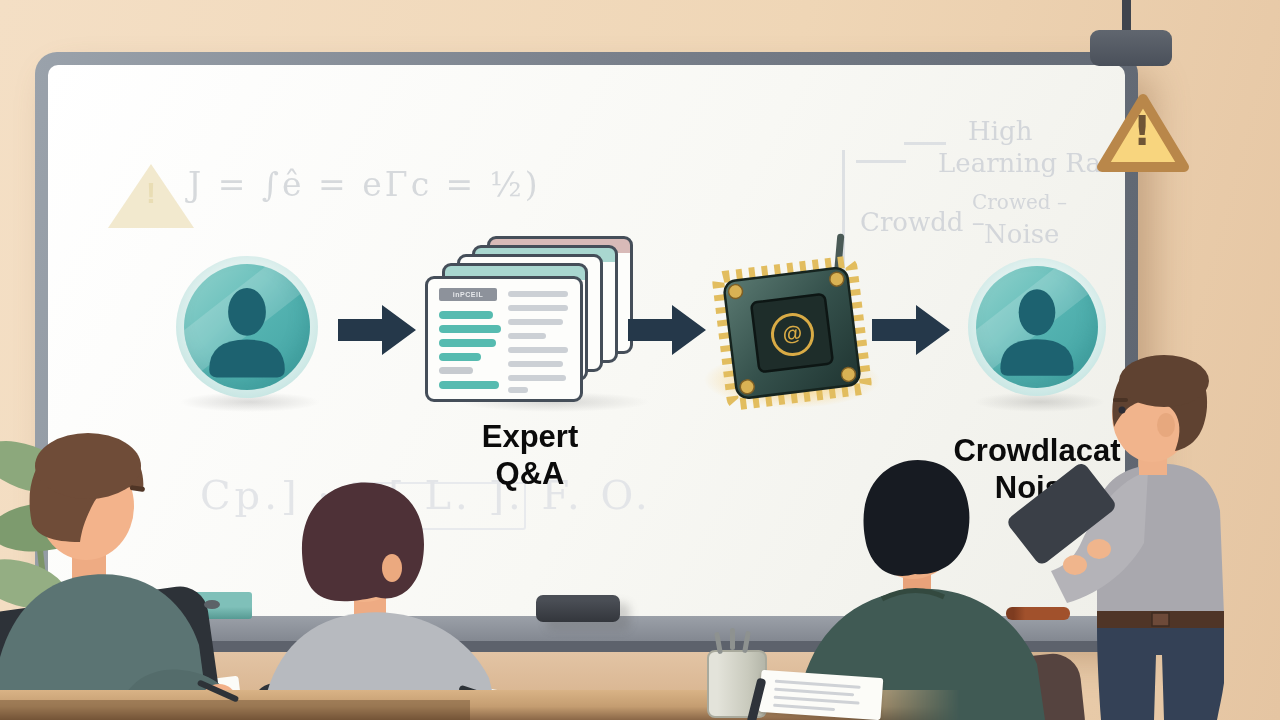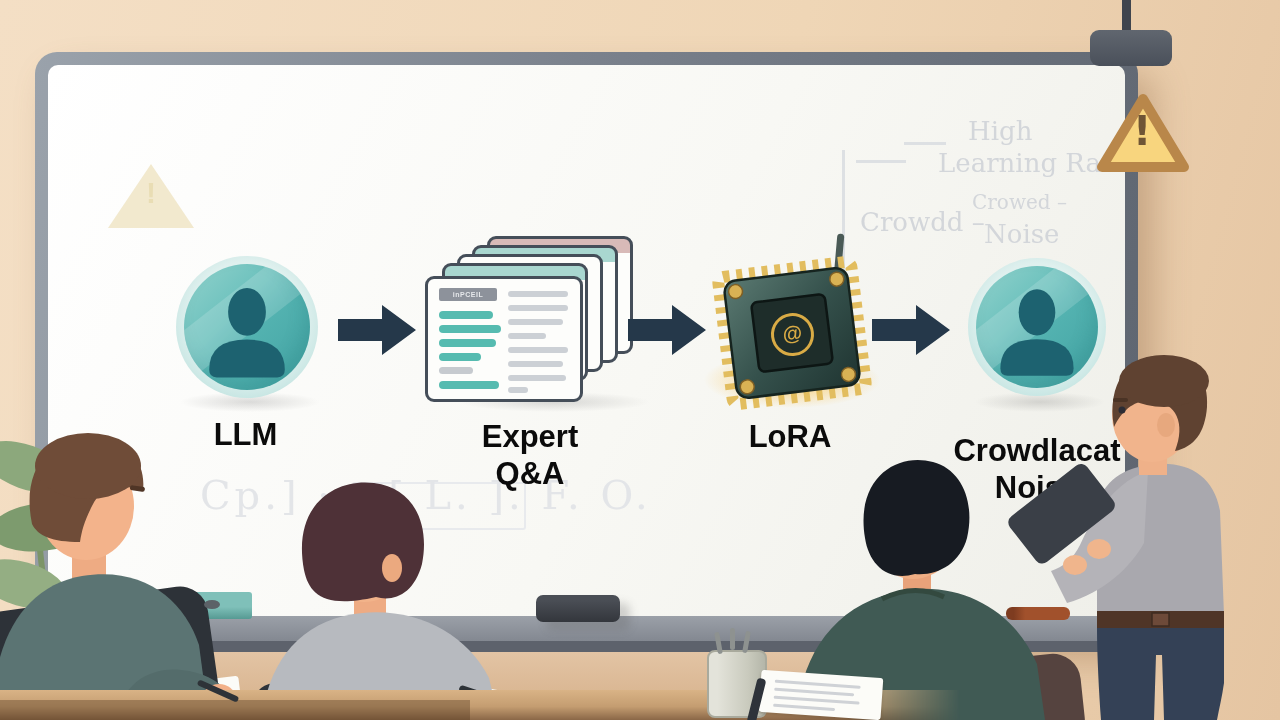--- a/index.html
+++ b/index.html
@@ -119,20 +119,21 @@
 
   <div class="abs" id="board-frame">
     <div class="abs" id="board-surface"></div>
   </div>
   <div class="abs" id="mount-pole"></div>
   <div class="abs" id="mount-bracket"></div>
 
 
   <div class="abs" id="warn-left"></div>
   <div class="abs" id="warn-left-glyph">!</div>
+  <div class="abs faint-serif" id="formula-top">J = ∫ê = eΓc = ½)</div>
   <div class="abs" id="formula-box"></div>
   <div class="abs faint-serif" id="formula-bottom">Cp.] ·= [ L. ]. F. O.</div>
   <div class="abs faint-serif" id="faint-high1">High</div>
   <div class="abs faint-serif" id="faint-high2">Learning Rate</div>
   <div class="abs faint-serif" id="faint-crowed">Crowed –</div>
   <div class="abs faint-serif" id="faint-crowdd">Crowdd –</div>
   <div class="abs faint-serif" id="faint-noise">Noise</div>
   <div class="abs faint-line" style="left:842px;top:150px;width:3px;height:170px;"></div>
   <div class="abs faint-line" style="left:904px;top:142px;width:42px;height:3px;"></div>
   <div class="abs faint-line" style="left:856px;top:160px;width:50px;height:3px;"></div>
@@ -142,23 +143,20 @@
   </svg>
   <div class="abs" id="warn-right-glyph">!</div>
 
   <div class="abs soft-shadow" style="left:180px;top:392px;width:140px;height:20px;"></div>
   <div class="abs circle-badge circle-outer" style="left:176px;top:256px;width:142px;height:142px;">
     <div class="abs circle-main circle-stripe" style="left:8px;top:8px;width:126px;height:126px;"></div>
     <svg class="abs" style="left:8px;top:8px;" width="126" height="126" viewBox="0 0 100 100">
       <ellipse cx="50" cy="38" rx="15" ry="19" fill="#1d6270"></ellipse>
       <path d="M20,84 Q20,60 50,60 Q80,60 80,84 Q80,90 74,90 L26,90 Q20,90 20,84 Z" fill="#1d6270"></path>
     </svg>
-  </div>
-  <div class="abs flow-label" style="left:168px;top:416px;width:155px;">
-    <div>LLM</div>
   </div>
 
   <svg class="abs arrow" style="left:338px;top:303px;" width="78" height="54" viewBox="0 0 78 54">
     <polygon points="0,16 44,16 44,2 78,27 44,52 44,38 0,38" fill="#25384a"></polygon>
   </svg>
 
   <div class="abs soft-shadow" style="left:460px;top:392px;width:190px;height:20px;"></div>
   <div class="abs" style="left:425px;top:236px;width:215px;height:175px;z-index:4;">
     <div class="doc-card" style="left:62px;top:0;width:140px;height:112px;background:linear-gradient(#d8bab8 0 14px,#fdfdfb 14px);"></div>
     <div class="doc-card" style="left:47px;top:9px;width:140px;height:112px;background:linear-gradient(#a9d7d0 0 14px,#fdfdfb 14px);"></div>
@@ -209,23 +207,20 @@
       <rect x="30" y="13" width="134" height="128" rx="6" fill="none" stroke="#e2bd5f" stroke-width="12" stroke-dasharray="6 6.8"></rect>
       <rect x="35" y="18" width="124" height="118" rx="12" fill="url(#chipTop)" stroke="#16241f" stroke-width="2.5"></rect>
       <rect x="60" y="42" width="74" height="70" rx="6" fill="#1e2d2a" stroke="#0d1614" stroke-width="2.5"></rect>
       <circle cx="46" cy="29" r="7" fill="#d9b254" stroke="#7e5f25" stroke-width="1.5"></circle>
       <circle cx="148" cy="29" r="7" fill="#d9b254" stroke="#7e5f25" stroke-width="1.5"></circle>
       <circle cx="46" cy="125" r="7" fill="#d9b254" stroke="#7e5f25" stroke-width="1.5"></circle>
       <circle cx="148" cy="125" r="7" fill="#d9b254" stroke="#7e5f25" stroke-width="1.5"></circle>
     </g>
   </svg>
   <div class="abs" id="chip-ring">@</div>
-  <div class="abs flow-label" style="left:710px;top:418px;width:160px;">
-    <div>LoRA</div>
-  </div>
 
   <svg class="abs arrow" style="left:872px;top:303px;" width="78" height="54" viewBox="0 0 78 54">
     <polygon points="0,16 44,16 44,2 78,27 44,52 44,38 0,38" fill="#25384a"></polygon>
   </svg>
 
   <div class="abs soft-shadow" style="left:975px;top:392px;width:130px;height:20px;"></div>
   <div class="abs circle-badge circle-outer" style="left:968px;top:258px;width:138px;height:138px;">
     <div class="abs circle-main circle-stripe" style="left:8px;top:8px;width:122px;height:122px;"></div>
     <svg class="abs" style="left:8px;top:8px;" width="122" height="122" viewBox="0 0 100 100">
       <ellipse cx="50" cy="38" rx="15" ry="19" fill="#1d6270"></ellipse>

